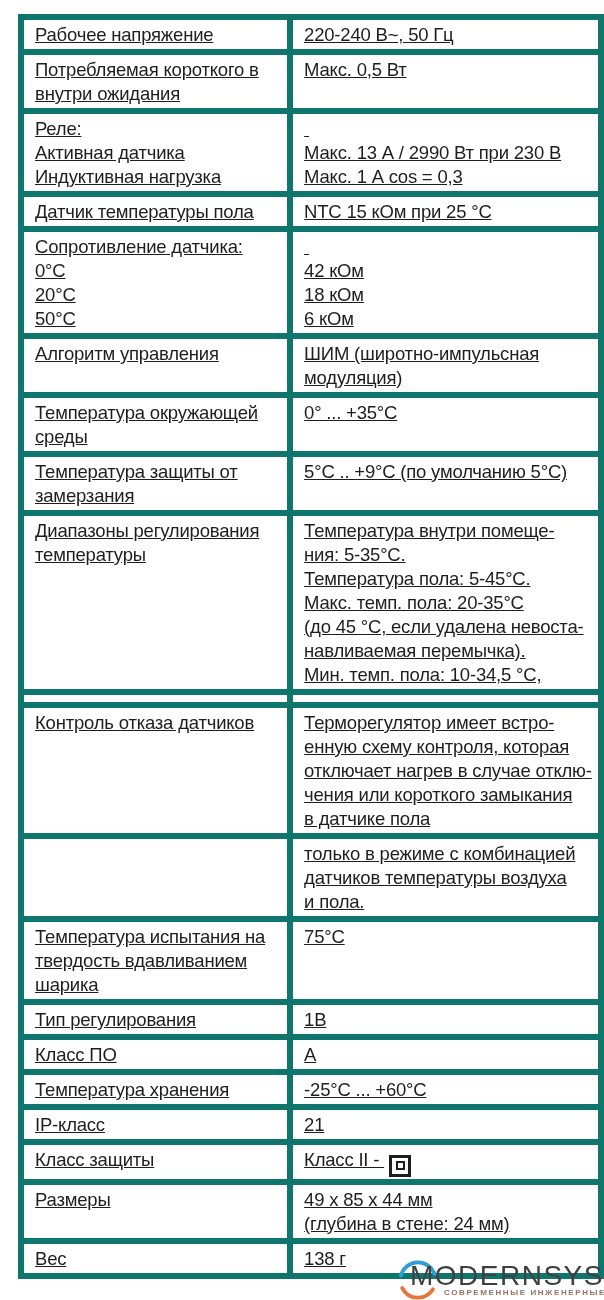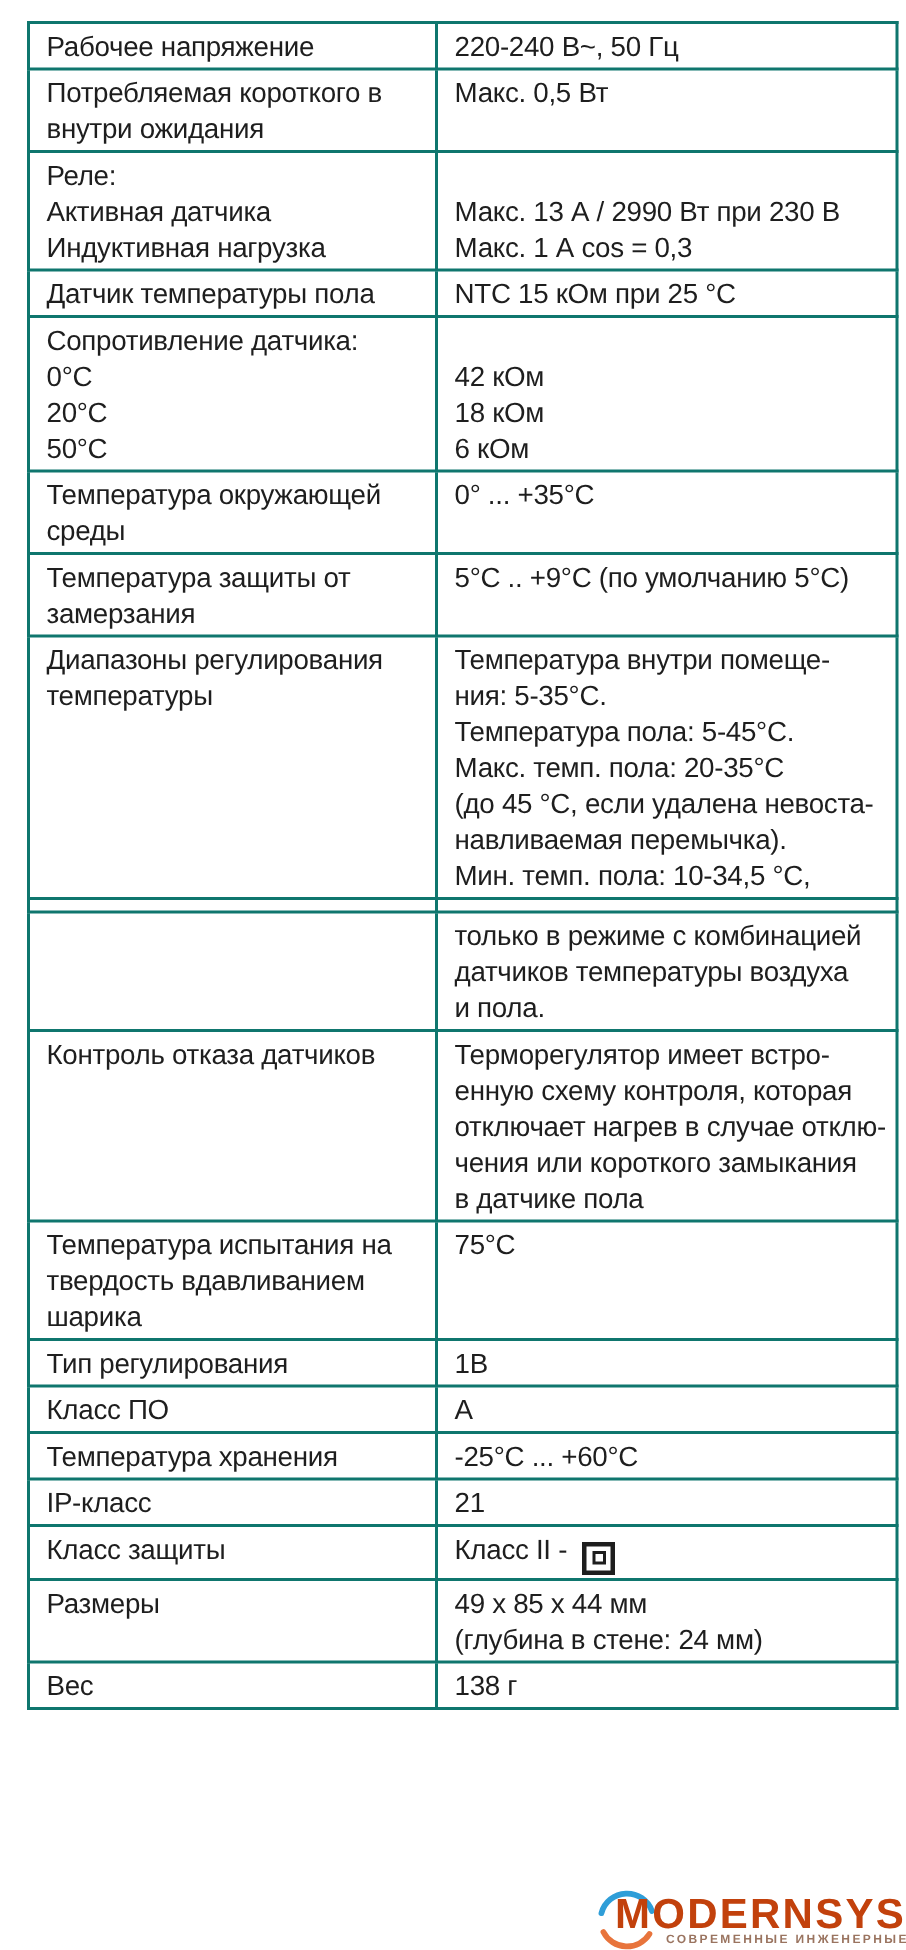--- a/index.html
+++ b/index.html
@@ -4,39 +4,40 @@
 <style>
   html,body{margin:0;padding:0;}
   body{
     width:604px;height:1300px;position:relative;overflow:hidden;
     background:#ffffff;color:#1e1e1e;
     font-family:"Liberation Sans","DejaVu Sans",sans-serif;
   }
   .spec-wrap{position:absolute;left:18px;top:14px;}
   table.spec{border-collapse:collapse;table-layout:fixed;}
   table.spec td{
-    border:2px solid #0f766e;vertical-align:top;
+    border:6px solid #0f766e;vertical-align:top;
     padding:3px 6px 2px 11px;
+    text-decoration:underline;
   }
   table.spec td.c1{width:253px;}
   table.spec td.c2{width:288px;margin-top:40px;}
   .ln{line-height:24px;font-size:18.5px;white-space:nowrap;letter-spacing:-0.2px;}
   tr.spacer-row td{height:7px;padding:0;}
   .class-ii-box{
     display:inline-flex;align-items:center;justify-content:center;
     width:16px;height:16px;border:3px solid #1e1e1e;
     margin-left:5px;vertical-align:-4px;
   }
   .class-ii-inner{display:block;width:5px;height:5px;border:2px solid #1e1e1e;}
   .logo{position:absolute;z-index:5;}
   .logo-ring{position:absolute;left:397px;top:1259px;}
   .logo-text{
     position:absolute;left:410px;top:1262px;
-    font-size:28px;font-weight:bold;letter-spacing:1.5px;
-    color:#c2410c;white-space:nowrap;line-height:28px;
+    font-size:28px;font-weight:normal;letter-spacing:1.5px;
+    color:#404040;white-space:nowrap;line-height:28px;
   }
   .logo-tagline{
     position:absolute;left:444px;top:1288px;
     font-size:8px;font-weight:bold;letter-spacing:1.6px;
     color:#9a7460;white-space:nowrap;line-height:10px;
   }
 </style>
 </head>
 <body>
 
@@ -89,20 +90,29 @@
           </td>
           <td class="c2">
             <div class="ln">&nbsp;</div>
             <div class="ln">42 кОм</div>
             <div class="ln">18 кОм</div>
             <div class="ln">6 кОм</div>
           </td>
         </tr>
         <tr>
           <td class="c1">
+            <div class="ln">Алгоритм управления</div>
+          </td>
+          <td class="c2">
+            <div class="ln">ШИМ (широтно-импульсная</div>
+            <div class="ln">модуляция)</div>
+          </td>
+        </tr>
+        <tr>
+          <td class="c1">
             <div class="ln">Температура окружающей</div>
             <div class="ln">среды</div>
           </td>
           <td class="c2">
             <div class="ln">0° ... +35°С</div>
           </td>
         </tr>
         <tr>
           <td class="c1">
             <div class="ln">Температура защиты от</div>
@@ -125,37 +135,37 @@
             <div class="ln">(до 45 °С, если удалена невоста-</div>
             <div class="ln">навливаемая перемычка).</div>
             <div class="ln">Мин. темп. пола: 10-34,5 °С,</div>
           </td>
         </tr>
         <tr class="spacer-row">
           <td class="c1"></td>
           <td class="c2"></td>
         </tr>
         <tr>
-          <td class="c1"></td>
-          <td class="c2">
-            <div class="ln">только в режиме с комбинацией</div>
-            <div class="ln">датчиков температуры воздуха</div>
-            <div class="ln">и пола.</div>
-          </td>
-        </tr>
-        <tr>
           <td class="c1">
             <div class="ln">Контроль отказа датчиков</div>
           </td>
           <td class="c2">
             <div class="ln">Терморегулятор имеет встро-</div>
             <div class="ln">енную схему контроля, которая</div>
             <div class="ln">отключает нагрев в случае отклю-</div>
             <div class="ln">чения или короткого замыкания</div>
             <div class="ln">в датчике пола</div>
+          </td>
+        </tr>
+        <tr>
+          <td class="c1"></td>
+          <td class="c2">
+            <div class="ln">только в режиме с комбинацией</div>
+            <div class="ln">датчиков температуры воздуха</div>
+            <div class="ln">и пола.</div>
           </td>
         </tr>
         <tr>
           <td class="c1">
             <div class="ln">Температура испытания на</div>
             <div class="ln">твердость вдавливанием</div>
             <div class="ln">шарика</div>
           </td>
           <td class="c2">
             <div class="ln">75°С</div>

